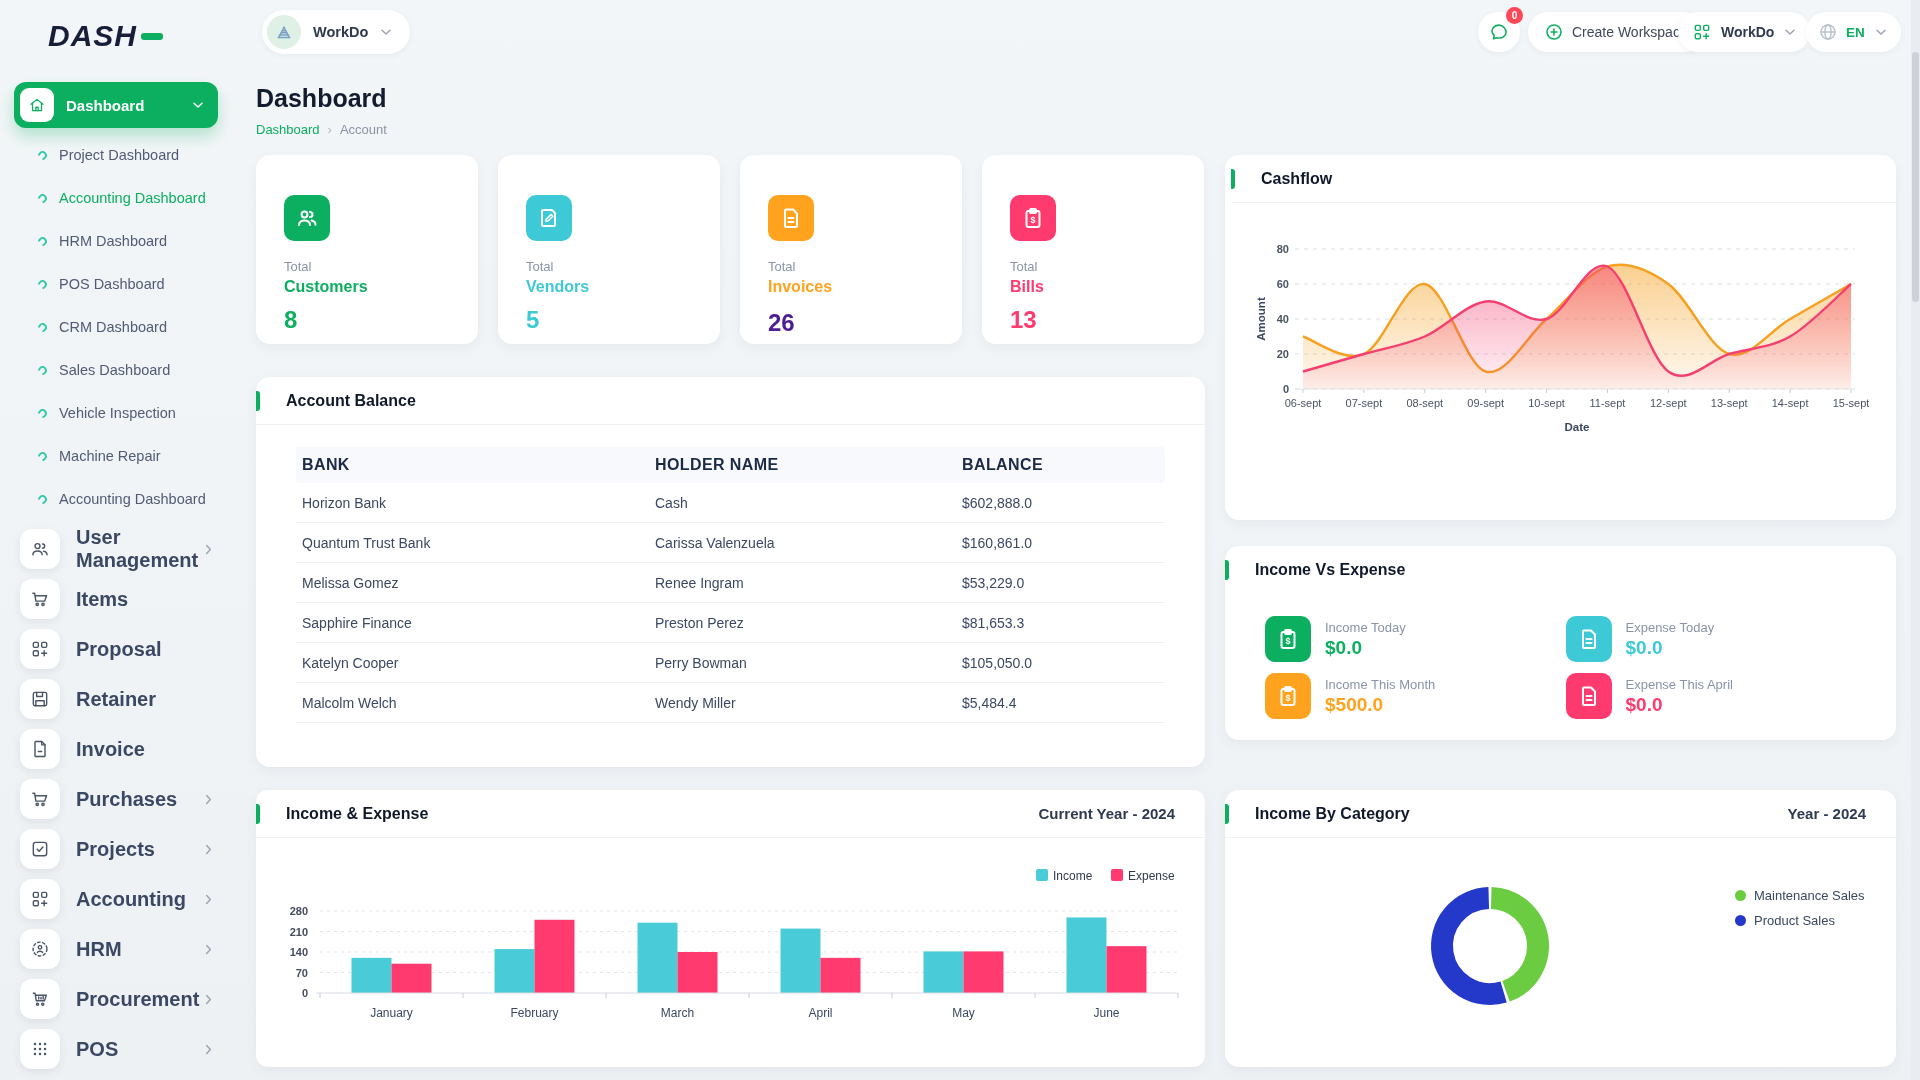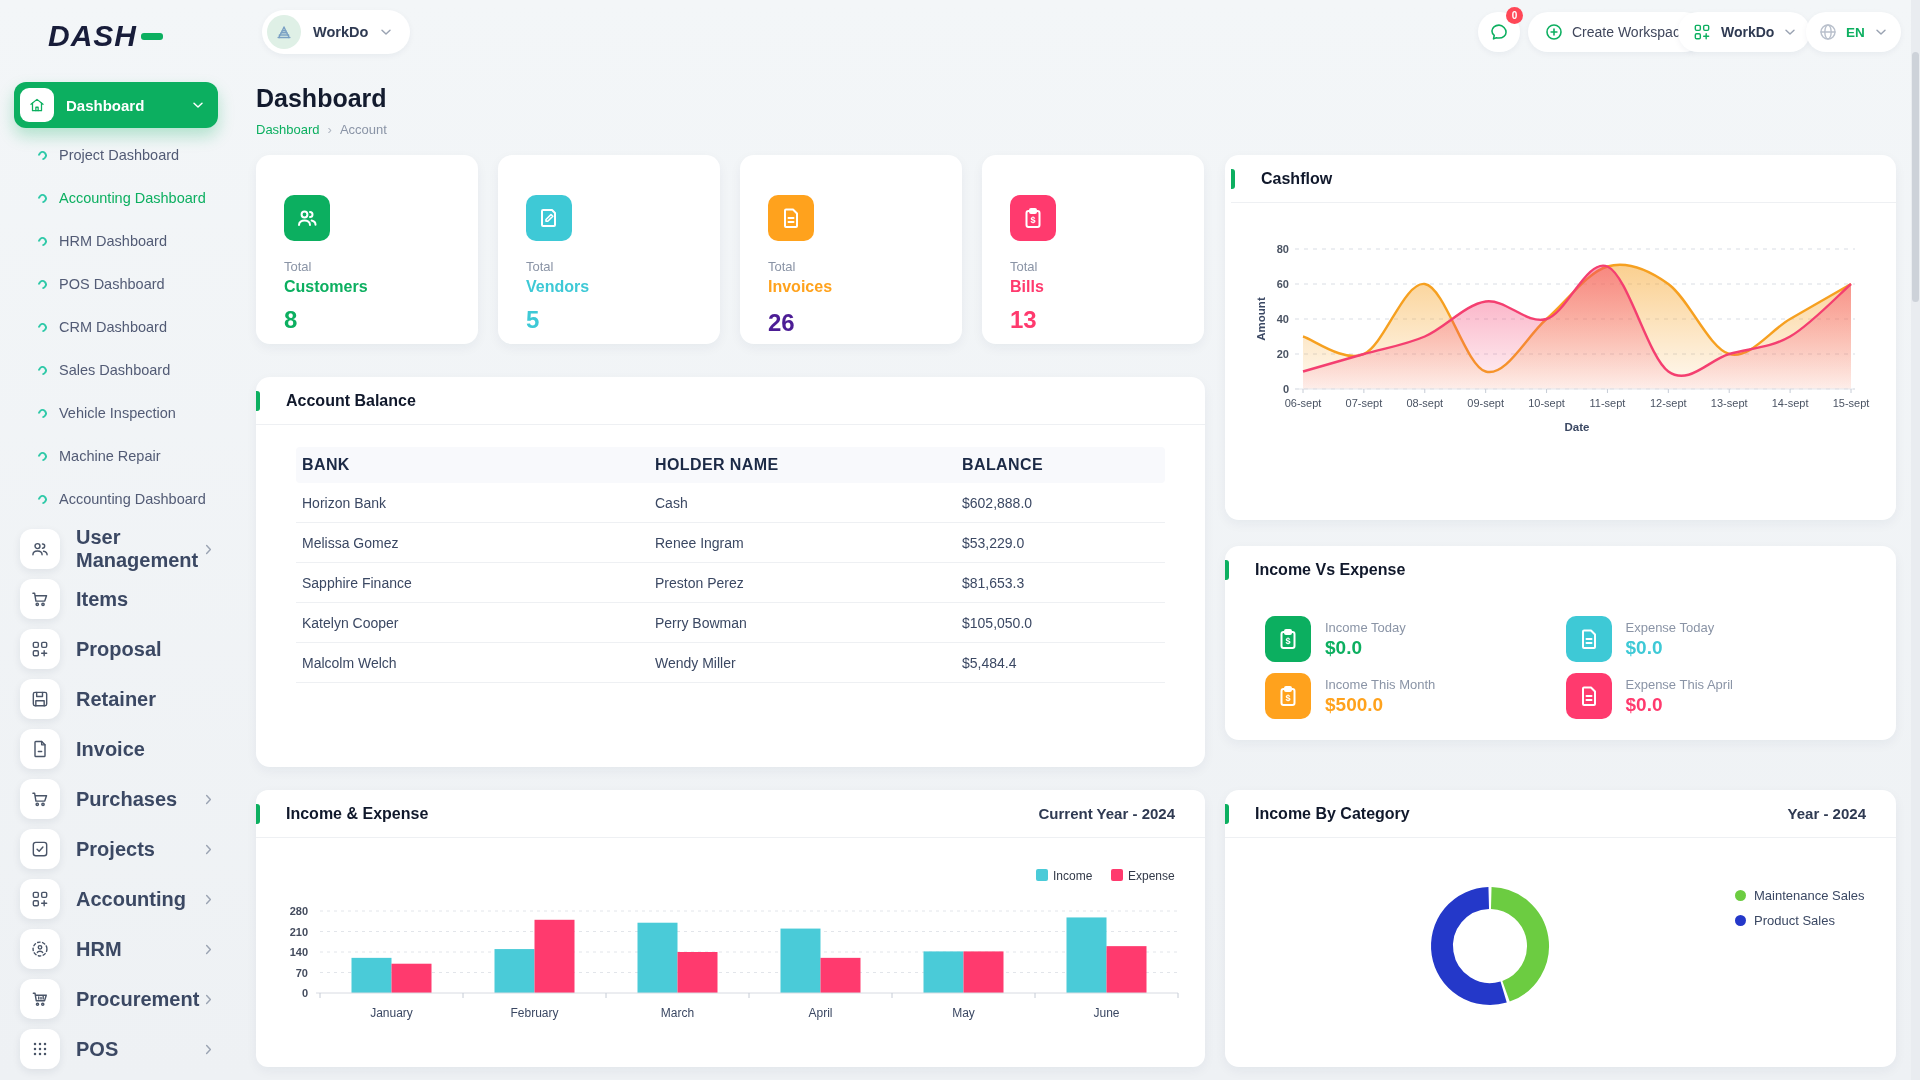--- a/index.html
+++ b/index.html
@@ -501,20 +501,25 @@
           <div>HOLDER NAME</div>
           <div>BALANCE</div>
         </div>
       <div id="tbl-body">
           <div class="tbl-row">
             <div>Horizon Bank</div>
             <div>Cash</div>
             <div>$602,888.0</div>
           </div>
           <div class="tbl-row">
+            <div>Quantum Trust Bank</div>
+            <div>Carissa Valenzuela</div>
+            <div>$160,861.0</div>
+          </div>
+          <div class="tbl-row">
             <div>Melissa Gomez</div>
             <div>Renee Ingram</div>
             <div>$53,229.0</div>
           </div>
           <div class="tbl-row">
             <div>Sapphire Finance</div>
             <div>Preston Perez</div>
             <div>$81,653.3</div>
           </div>
           <div class="tbl-row">

